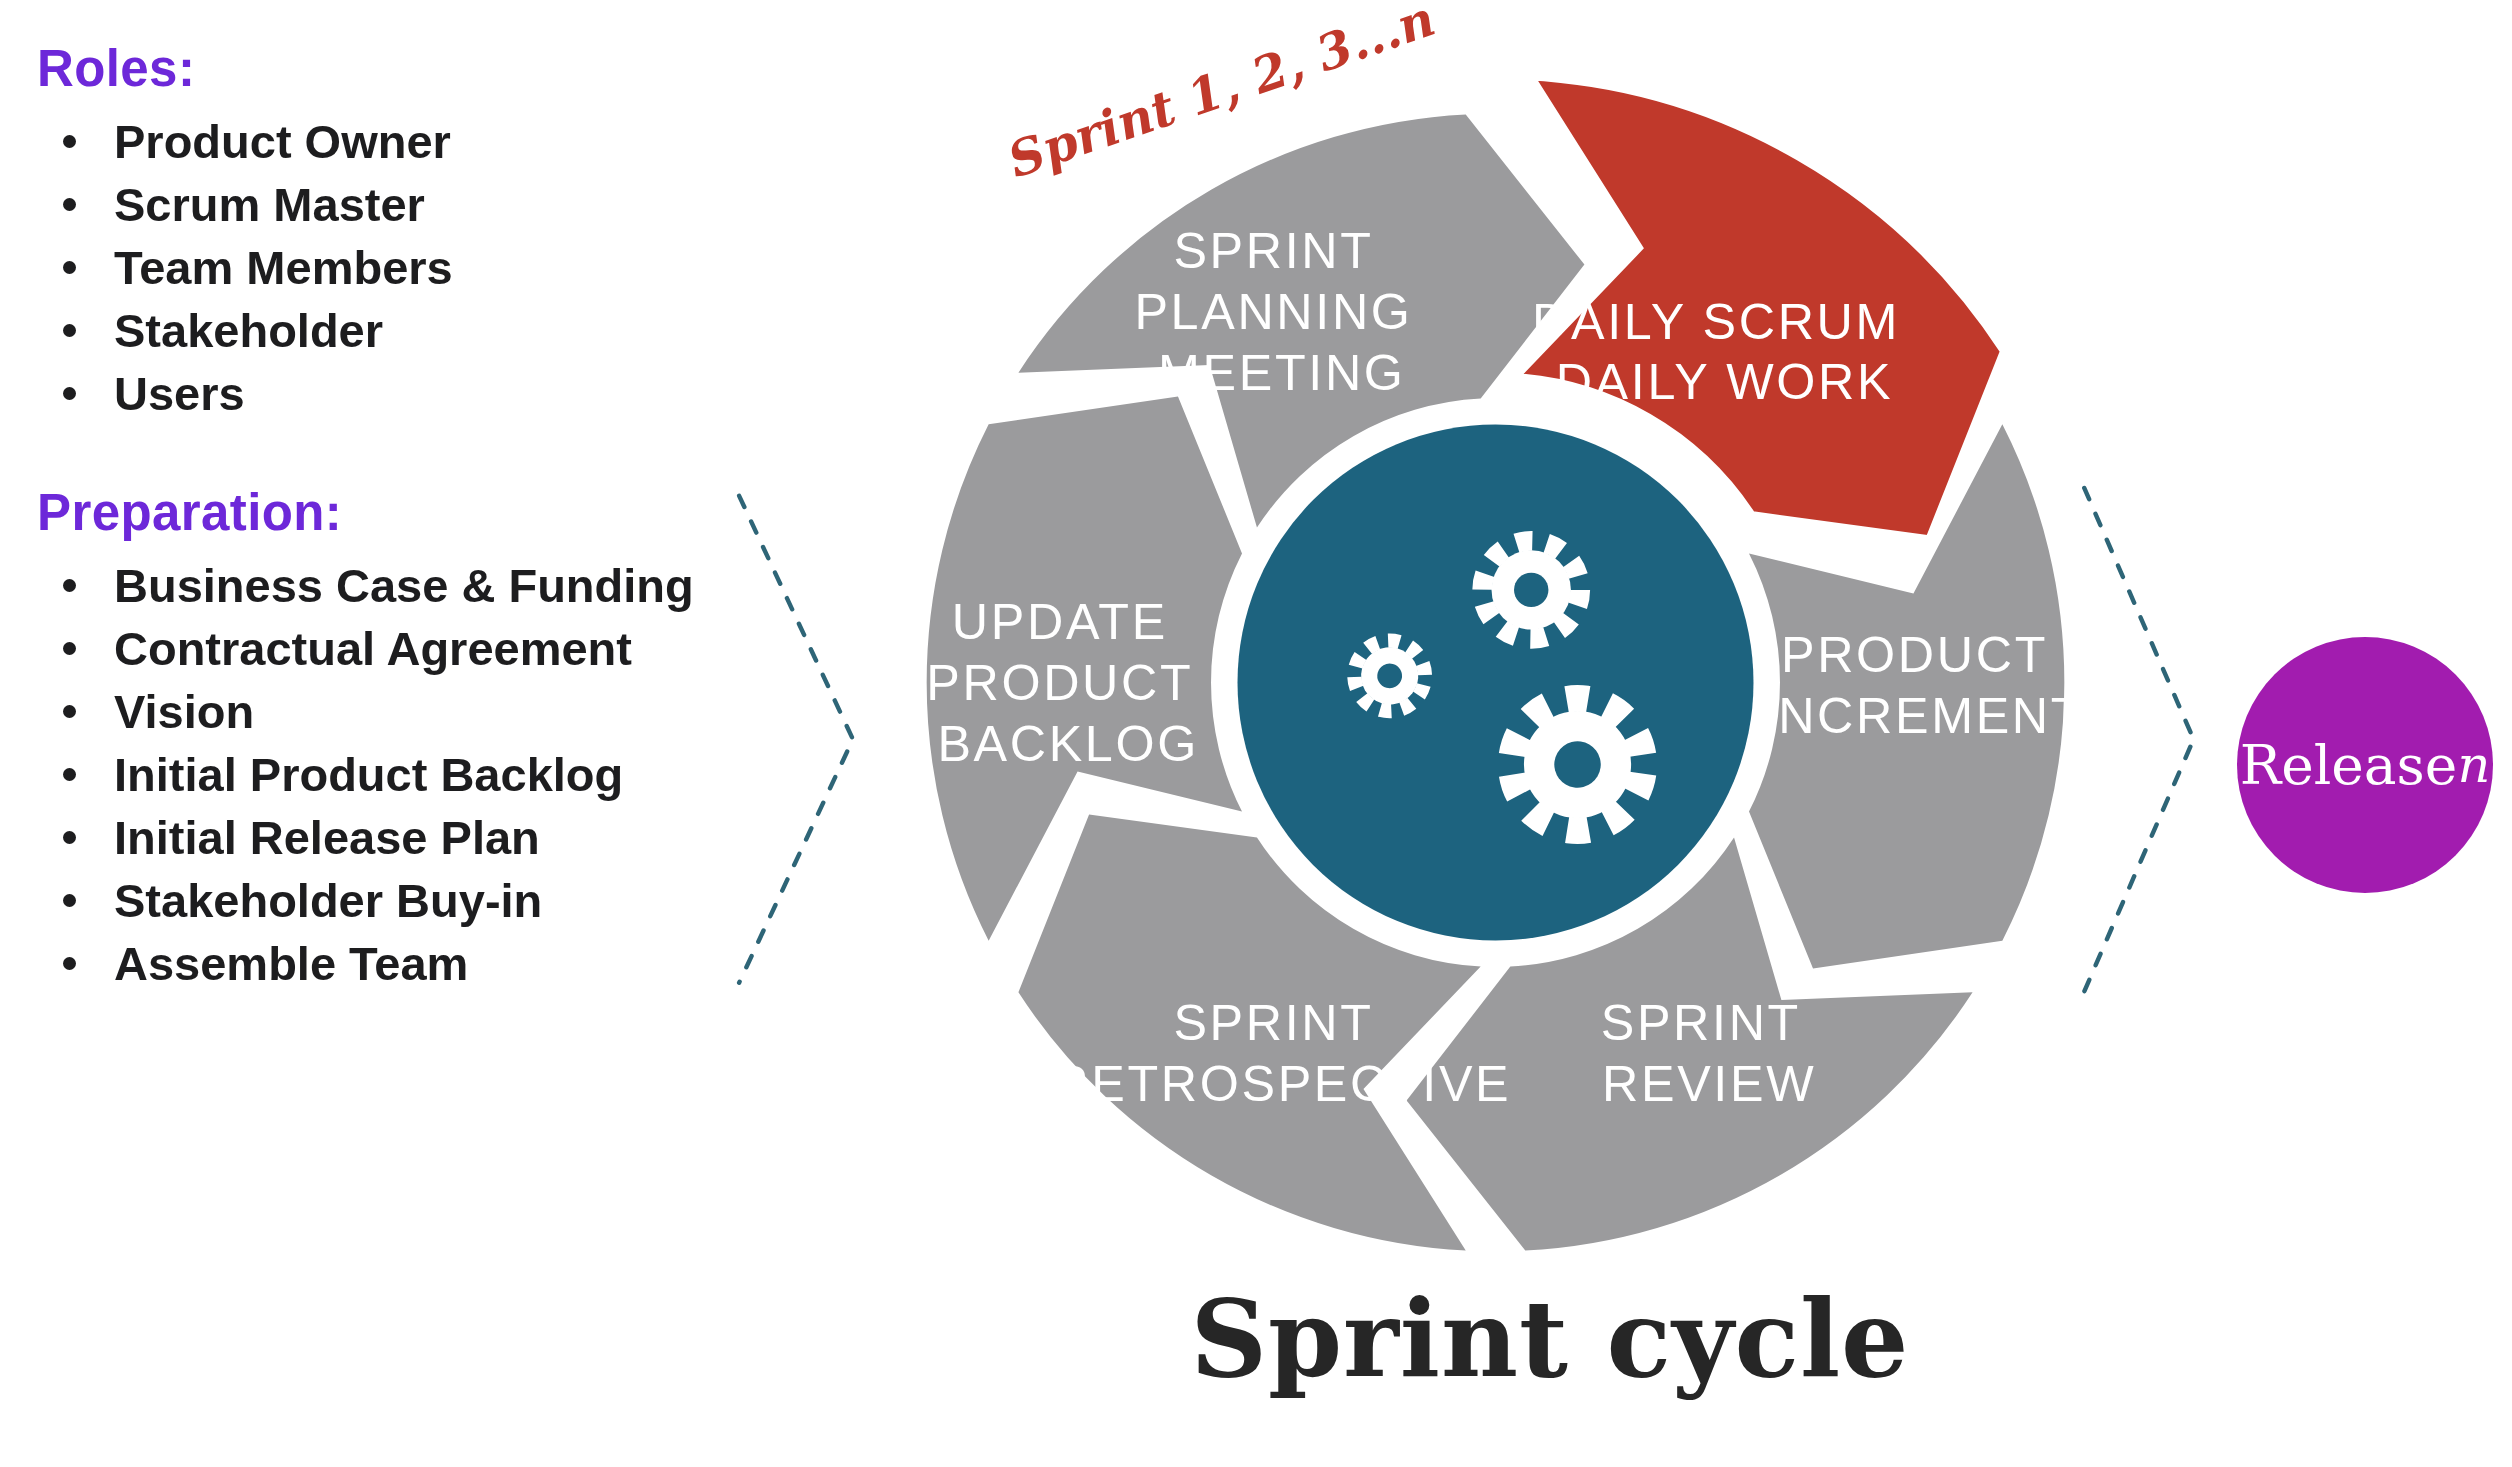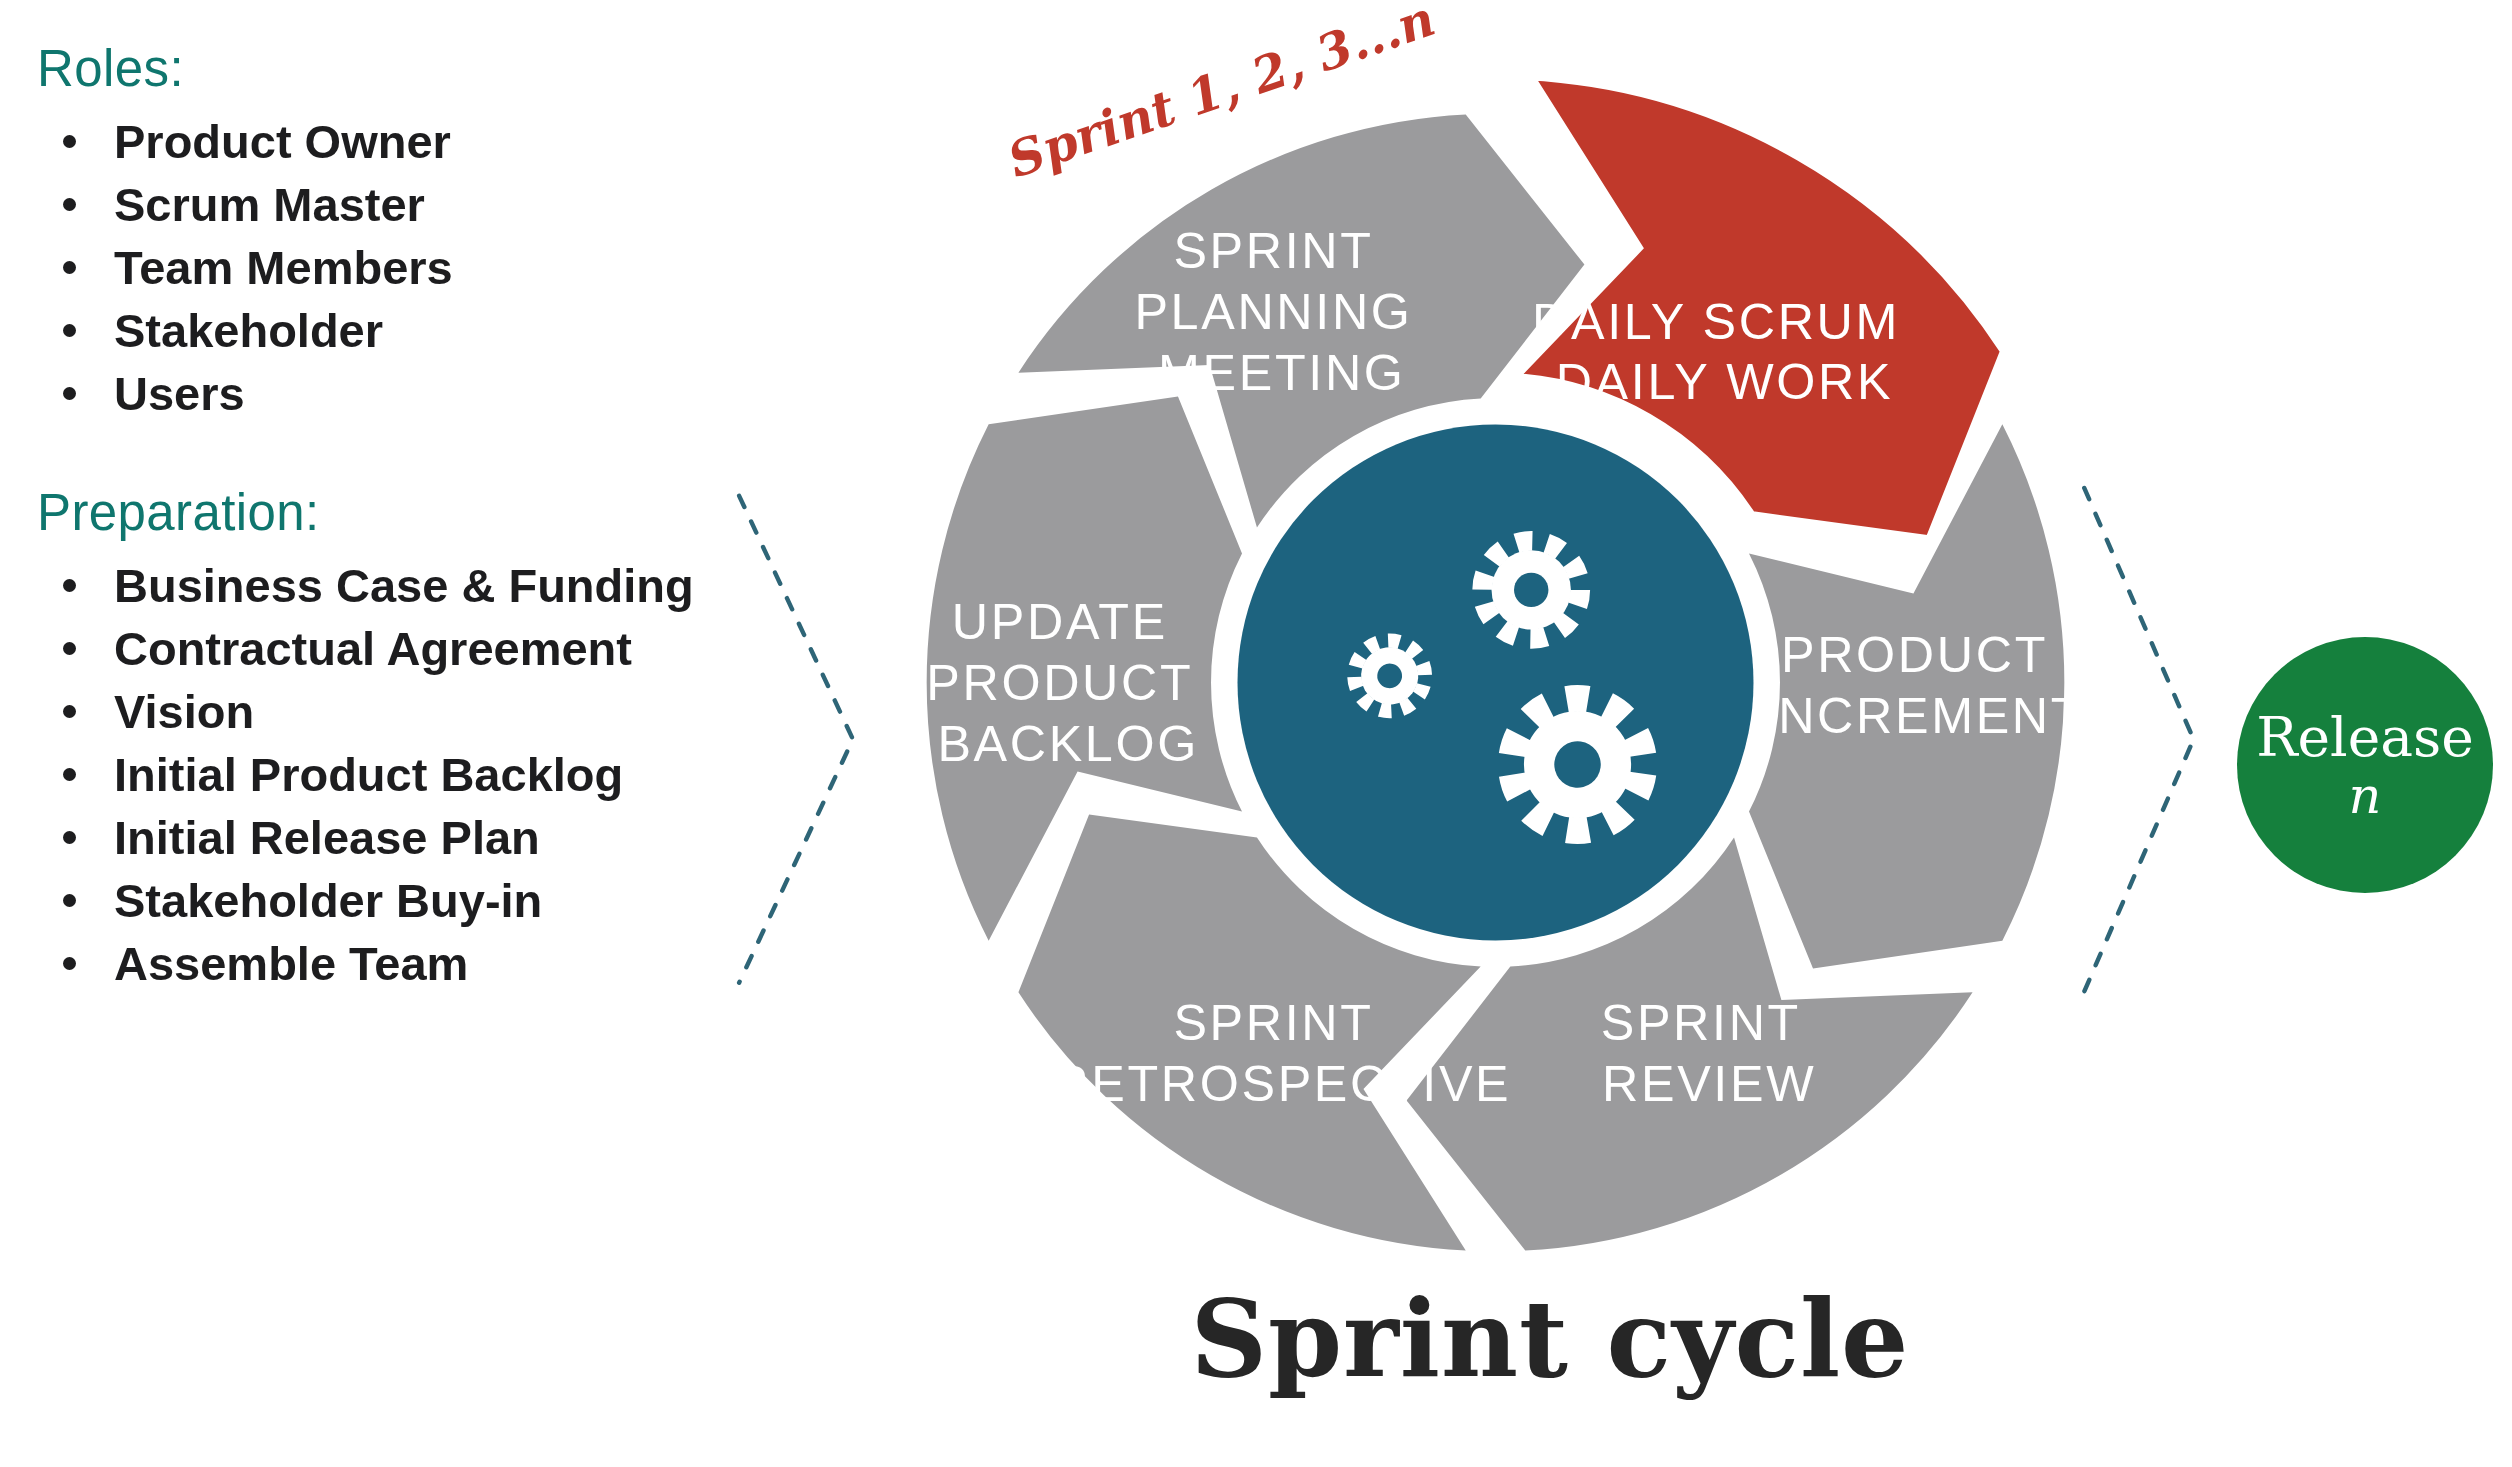--- a/index.html
+++ b/index.html
@@ -6,22 +6,22 @@
   .canvas {
     position:relative; width:2512px; height:1468px; background:#ffffff;
     font-family:"Liberation Sans", sans-serif; overflow:hidden;
   }
 
   
   .panel { position:absolute; left:37px; }
   .panel-roles { top:39px; }
   .panel-prep  { top:483px; }
   .panel h2 {
-    margin:0 0 12.3px 0; font-size:51px; font-weight:400;
-    color:#0f766e; letter-spacing:0.4px;
+    margin:0 0 12.3px 0; font-size:51px; font-weight:700;
+    color:#6d28d9; letter-spacing:0.4px;
   }
   .panel ul { list-style:none; margin:12px; padding:0; }
   .panel li {
     position:relative; padding-left:65px; font-size:47px; font-weight:600;
     color:#1d1d1f; line-height:63px; white-space:nowrap;
   }
   .panel li::before {
     content:""; position:absolute; left:14px; top:25px;
     width:13.2px; height:13.2px; border-radius:50%; background:#1d1d1f;
   }
@@ -37,22 +37,22 @@
     position:absolute; left:1016px; top:132px; width:459px;
     font-family:"DejaVu Serif", serif; font-style:italic; font-weight:700;
     font-size:49px; color:#c0392b; transform:rotate(-19deg);
     transform-origin:0 80%; white-space:nowrap;
   }
 
   .overlay { position:absolute; left:0; top:0; pointer-events:none; }
 
   .release-circle {
     position:absolute; left:2237px; top:637px; width:256px; height:256px;
-    border-radius:50%; background:#15803d; color:#ffffff;
-    display:flex; flex-direction:column; align-items:center; justify-content:center;
+    border-radius:50%; background:#a21caf; color:#ffffff;
+    display:flex; flex-direction:row; align-items:center; justify-content:center;
     font-family:"DejaVu Serif", serif; text-align:center;
   }
   .release-circle .l1 { font-size:55px; line-height:62px; }
   .release-circle .l2 { font-size:51px; font-style:italic; line-height:56px; }
 
   .cycle-title {
     position:absolute; left:1109px; top:1276px; width:882px; text-align:center;
     font-family:"DejaVu Serif", serif; font-weight:700; font-size:106px;
     color:#262626; letter-spacing:0.9px;
   }

